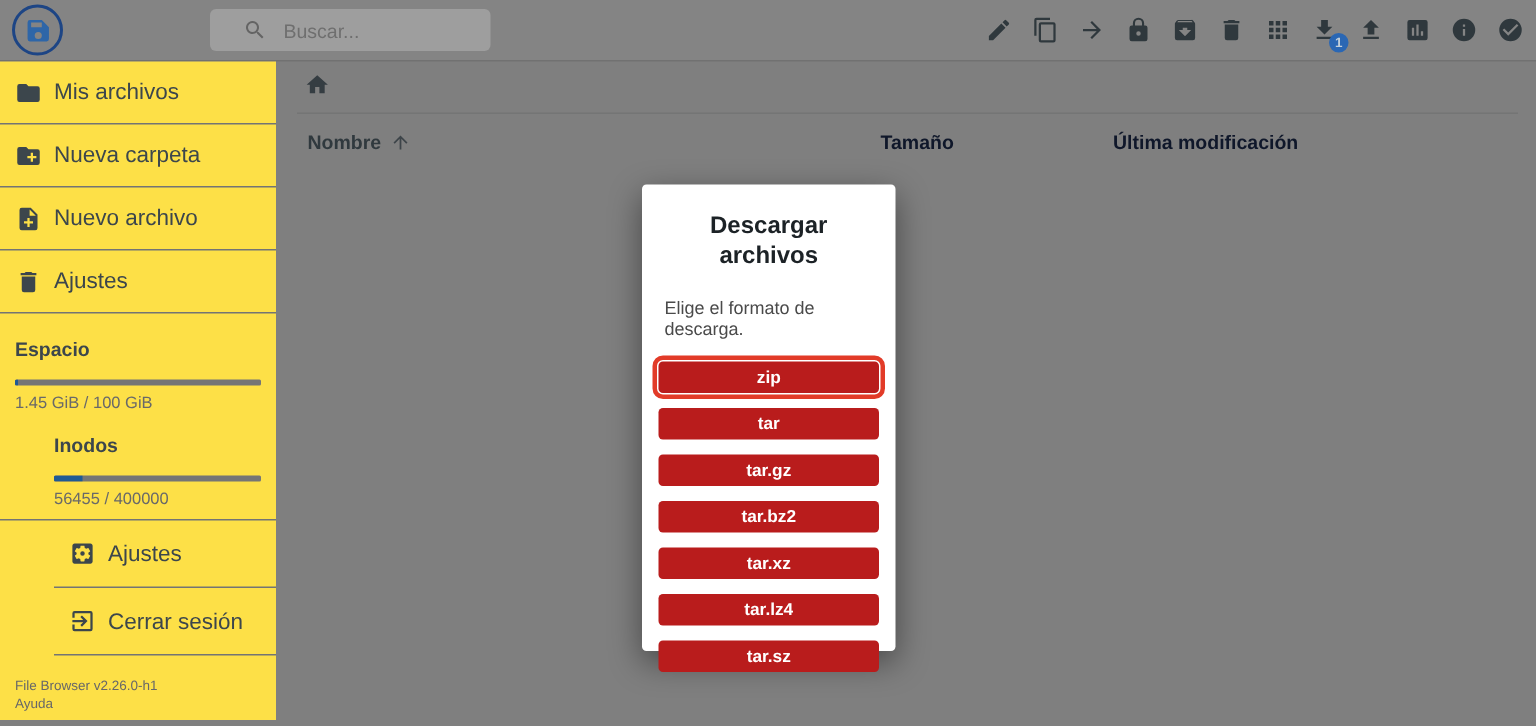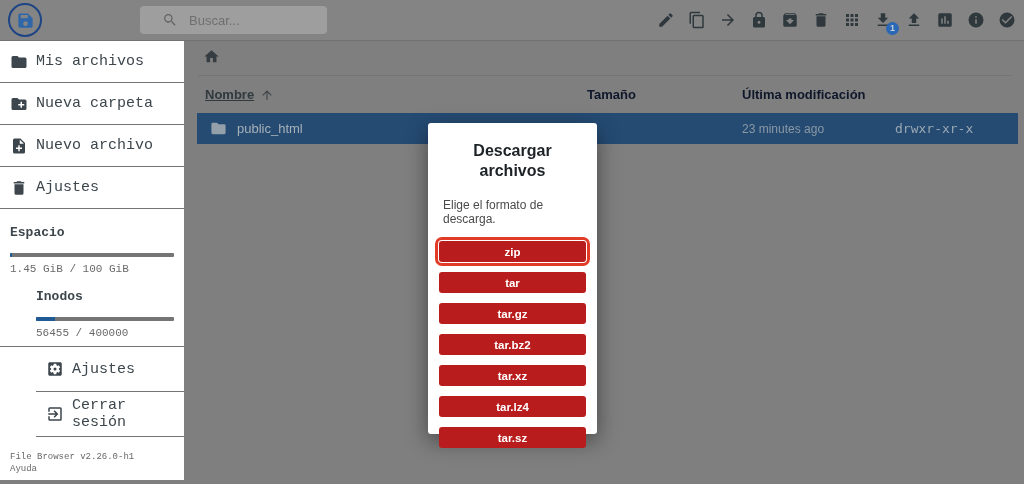--- a/index.html
+++ b/index.html
@@ -40,21 +40,21 @@
     display:flex;align-items:center;gap:13px;color:#2f383d;
   }
   .action-btn{position:relative;width:18px;height:18px;cursor:pointer;}
   .badge{
     position:absolute;right:-7px;bottom:-6px;width:13px;height:13px;
     background:#2a67b4;border-radius:50%;color:#c2cfda;
     font-size:9px;line-height:13px;text-align:center;font-weight:bold;
   }
 
   
-  .sidebar{position:absolute;top:41px;left:0;width:184px;bottom:4px;background:#ffffff;font-family:Liberation Mono, monospace;}
+  .sidebar{position:absolute;top:41px;left:0;width:184px;bottom:4px;background:#fde047;}
   .nav-item{
     height:42px;display:flex;align-items:center;gap:8px;
     padding-left:10px;border-bottom:1px solid #737474;
     color:#3c464c;font-size:15px;cursor:pointer;box-sizing:border-box;
   }
   .nav-item .icon{color:#3c464c;}
   .usage{padding:16px 10px 0 10px;height:121px;box-sizing:content-box;border-bottom:1px solid #737474;}
   .usage-label{font-size:13px;font-weight:bold;color:#3c464c;}
   .progress{height:4px;background:#757575;margin-top:13px;border-radius:1px;overflow:hidden;}
   .progress-fill{height:100%;background:#1f5a94;}
@@ -62,21 +62,21 @@
   .usage-block+.usage-block{margin-top:14px;margin-left:26px;}
   .sidebar-footer .nav-item{height:45px;margin-left:36px;}
   .credits{padding:14px 0 0 10px;font-size:9px;color:#686868;line-height:12px;}
   .credits .help{cursor:pointer;}
 
   
   .main{position:absolute;left:184px;top:41px;right:0;bottom:0;}
   .breadcrumb-home{position:absolute;left:19px;top:7px;color:#353d42;cursor:pointer;}
   .breadcrumb-rule{position:absolute;left:14px;right:12px;top:34px;border-bottom:1px solid #747575;}
   .th{position:absolute;top:46px;font-size:13px;color:#0f172a;font-weight:bold;}
-  .th-name{left:21px;font-weight:bold;color:#30393e;display:flex;align-items:flex-end;gap:6px;cursor:pointer;text-decoration:underline;}
+  .th-name{left:21px;font-weight:bold;color:#30393e;display:flex;align-items:flex-end;gap:6px;cursor:pointer;}
   .th-name .icon{color:#3d4449;}
   .th-size{left:403px;cursor:pointer;}
   .th-mod{left:558px;cursor:pointer;}
   .file-row{
     position:absolute;left:13px;right:6px;top:72px;height:31px;
     background:#254b73;cursor:pointer;
   }
   .file-row .icon{position:absolute;left:13px;top:7px;color:#93a0a9;}
   .row-name{position:absolute;left:40px;top:8px;font-size:13px;color:#a7b1b8;}
   .row-time{position:absolute;left:545px;top:9px;font-size:12px;color:#8a98a4;}
@@ -275,30 +275,20 @@
     <span>Nombre</span>
     <span class="icon">
       <svg width="14" height="14" viewBox="0 0 24 24" fill="currentColor">
           <path d="M4 12l1.41 1.41L11 7.83V20h2V7.83l5.58 5.59L20 12l-8-8-8 8z"></path>
         </svg>
     </span>
   </div>
   <div class="th th-size">Tamaño</div>
   <div class="th th-mod">Última modificación</div>
 
-  <div class="file-row">
-    <span class="icon">
-      <svg width="17" height="17" viewBox="0 0 24 24" fill="currentColor">
-          <path d="M10 4H4a2 2 0 0 0-2 2v12a2 2 0 0 0 2 2h16a2 2 0 0 0 2-2V8a2 2 0 0 0-2-2h-8l-2-2z"></path>
-        </svg>
-    </span>
-    <span class="row-name">public_html</span>
-    <span class="row-time">23 minutes ago</span>
-    <span class="row-perms">drwxr-xr-x</span>
-  </div>
 </div>
 
 <div class="modal">
   <div class="modal-title">Descargar archivos</div>
   <div class="modal-subtitle">Elige el formato de descarga.</div>
   <div class="fmt-list">
     <button class="fmt-btn highlight">zip</button>
     <button class="fmt-btn">tar</button>
     <button class="fmt-btn">tar.gz</button>
     <button class="fmt-btn">tar.bz2</button>

